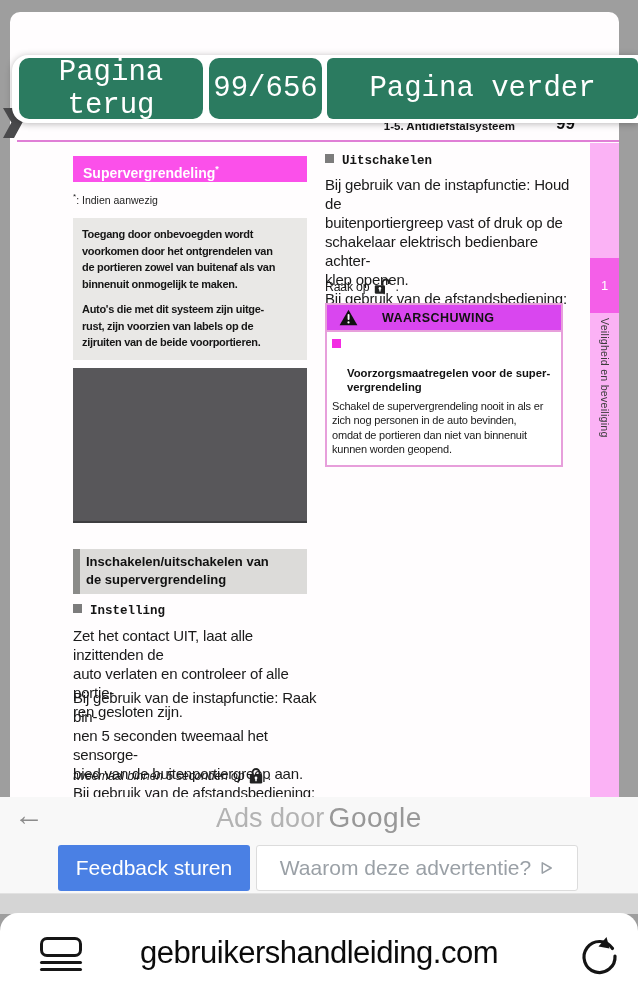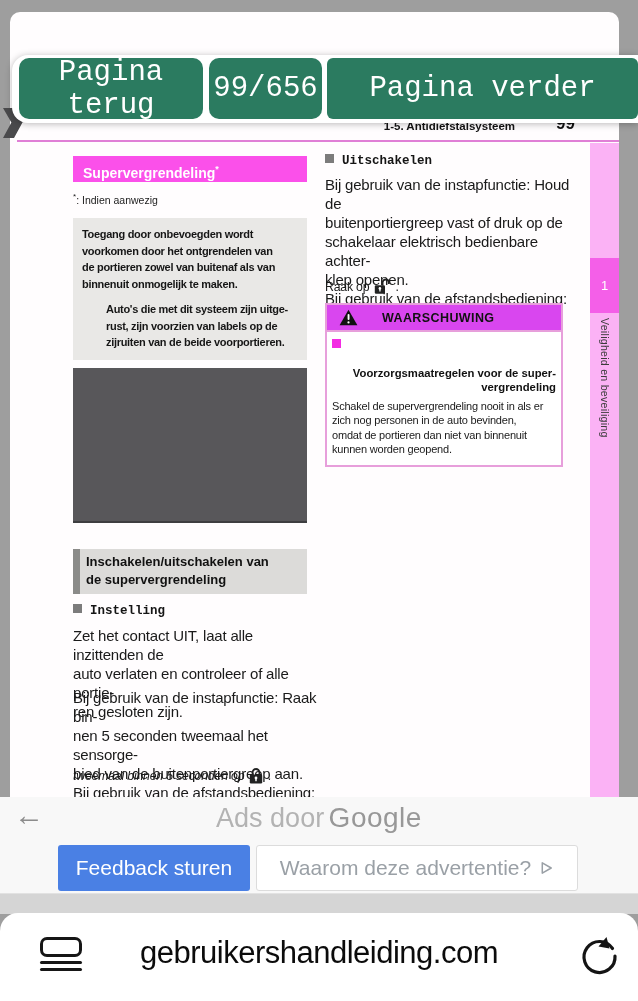--- a/index.html
+++ b/index.html
@@ -25,42 +25,42 @@
   
   .l-title { position:absolute; left:63px; top:144px; width:234px; height:26px; background:#fb50ea;
           color:#fff; font-weight:700; font-size:14px; line-height:26px; padding-left:10px; }
   .l-title sup { font-size:9px; vertical-align:super; }
   .l-footnote { position:absolute; left:63px; top:180px; font-size:10.5px; color:#222; }
   .l-footnote sup { font-size:8px; vertical-align:super; }
   .l-info { position:absolute; left:63px; top:206px; width:234px; height:142px; background:#e9e8e6;
           padding:8px 5px 8px 9px; }
   .l-info p { font-size:11px; font-weight:700; letter-spacing:-0.3px; line-height:1.5;
           white-space:pre-line; color:#161616; }
-  .l-info p + p { margin-top:9px;margin-left:24px; }
+  .l-info p + p { margin-top:9px; }
   .l-image { position:absolute; left:63px; top:356px; width:234px; height:155px; background:#58575a;
           border-bottom:2px solid #3e3e40; }
   .l-subhead { position:absolute; left:63px; top:537px; width:234px; min-height:45px; background:#dcdbd9;
           border-left:7px solid #8b8b89; padding:4px 4px 0 6px; font-weight:700; font-size:13px;
           line-height:1.4; white-space:pre-line; color:#111; }
   .bullet-head { position:absolute; display:flex; align-items:flex-start; gap:8px;
           font-weight:700; font-size:12.5px; color:#151515;font-family:Liberation Mono, monospace; }
   .sq { width:9px; height:9px; background:#7c7c7c; flex:0 0 auto; }
   .body-txt { position:absolute; font-size:15px; letter-spacing:-0.2px; line-height:19px;
           white-space:pre-line; color:#1a1a1a; }
   .inline-line { position:absolute; font-size:12.3px; letter-spacing:-0.2px; color:#1a1a1a;
           display:flex; align-items:center; gap:5px; }
 
   
   .warning { position:absolute; left:315px; top:291px; width:238px; border:2px solid #e79fdb; background:#fff; }
   .warn-head { height:27px; background:#d946ef; display:flex; align-items:center; gap:24px;
           padding-left:12px; border-bottom:2px solid #e79fdb; }
   .warn-head-label { font-size:12.5px; font-weight:700; letter-spacing:0.4px; color:#111; }
   .warn-body { padding:5px 5px 8px 5px; }
   .warn-title { position:relative; padding-left:15px; font-size:11.3px; font-weight:700;
-          line-height:1.28; white-space:pre-line; color:#111;text-align:right; }
+          line-height:1.28; white-space:pre-line; color:#111; }
   .warn-title .msq { position:absolute; left:0; top:2px; width:9px; height:9px; background:#f32be3; }
   .warn-text { margin-top:4px; font-size:11px; letter-spacing:-0.2px; line-height:1.32;
           white-space:pre-line; color:#1a1a1a; }
   .lock-svg { flex:0 0 auto; }
 
   
   .debris { position:absolute; left:3px; top:108px; width:20px; height:30px; background:#4a4a4c; z-index:10;
           clip-path:polygon(0% 0%, 55% 0%, 100% 45%, 55% 100%, 0% 100%, 42% 48%); }
 
   

